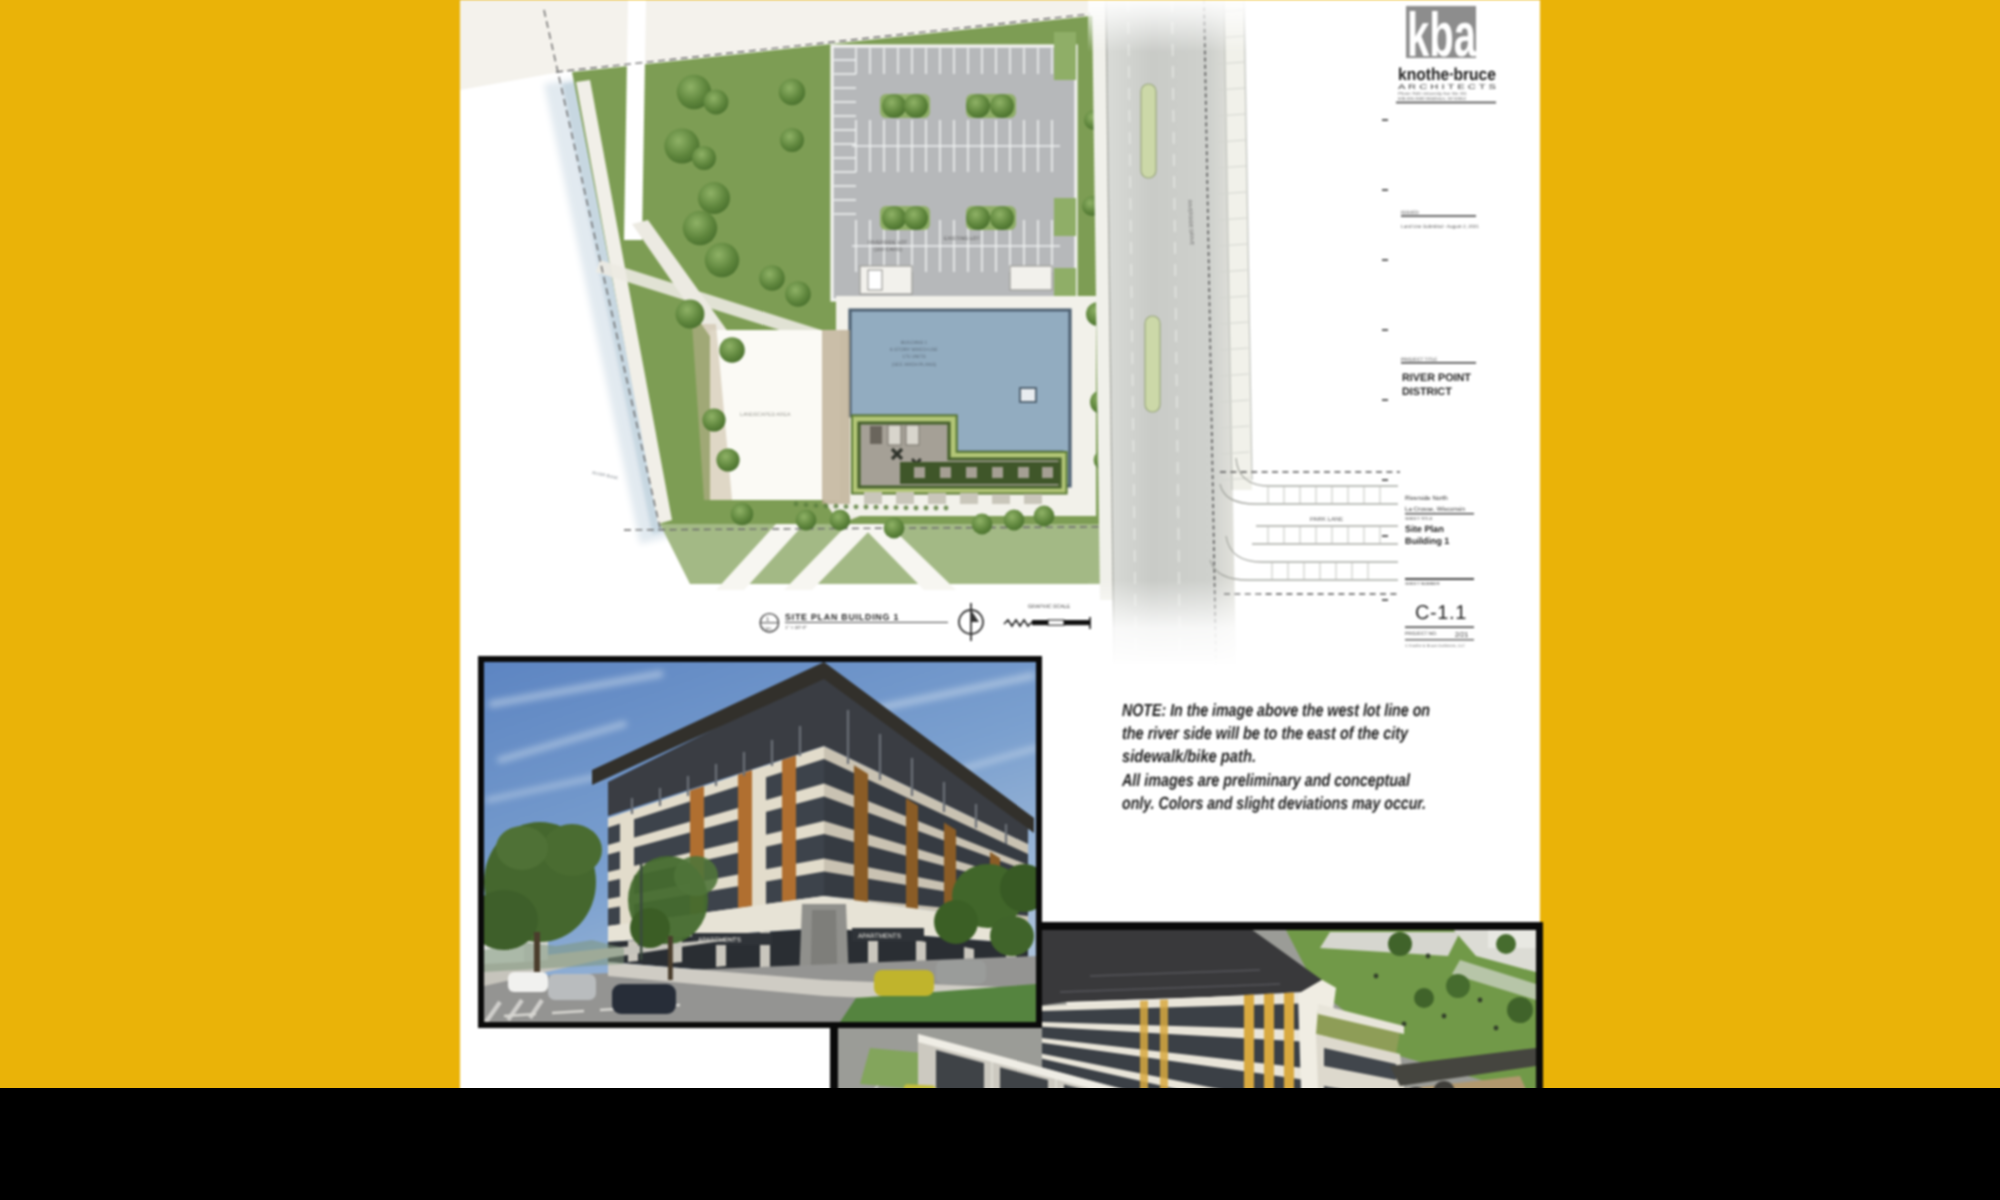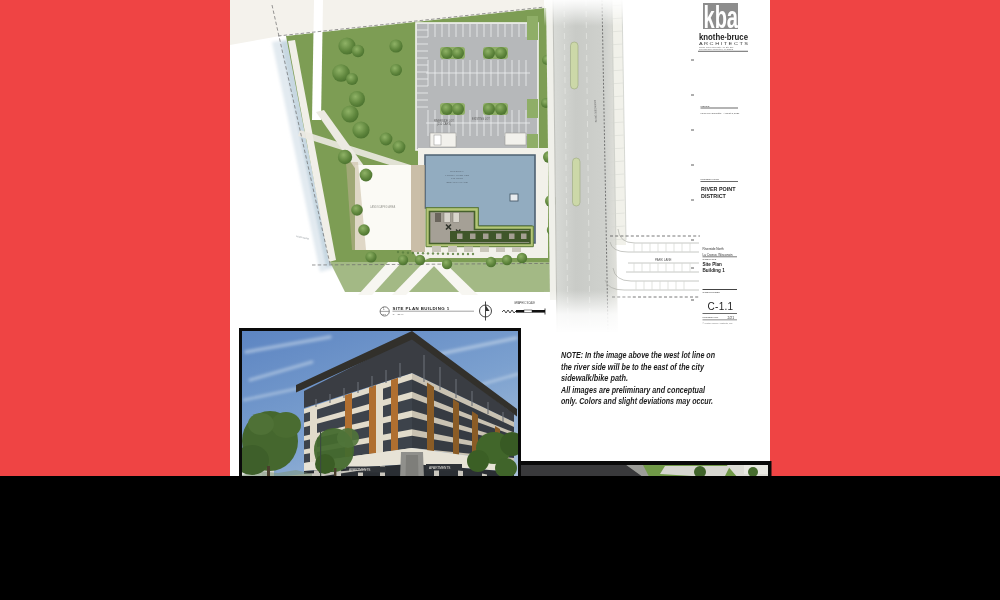--- a/index.html
+++ b/index.html
@@ -1,16 +1,16 @@
 <!DOCTYPE html>
 <html><head>
 <meta charset="utf-8">
 <style>
   html,body{margin:0;padding:0;background:#000;}
-  #stage{position:relative;width:1000px;height:476px;background:#ef4444;overflow:hidden;font-family:"Liberation Sans",sans-serif;}
+  #stage{position:relative;width:1000px;height:544px;background:#eab308;overflow:hidden;font-family:"Liberation Sans",sans-serif;}
   #stage svg.main{filter:blur(0.45px);}
 </style>
 </head>
 <body>
 <div id="stage">
 <svg class="main" width="1000" height="600" viewBox="0 0 1000 600">
 <defs>
   <linearGradient id="sky1" x1="0" y1="0" x2="0.55" y2="1">
     <stop offset="0" stop-color="#5d85c2"></stop>
     <stop offset="0.55" stop-color="#7ba0cf"></stop>

